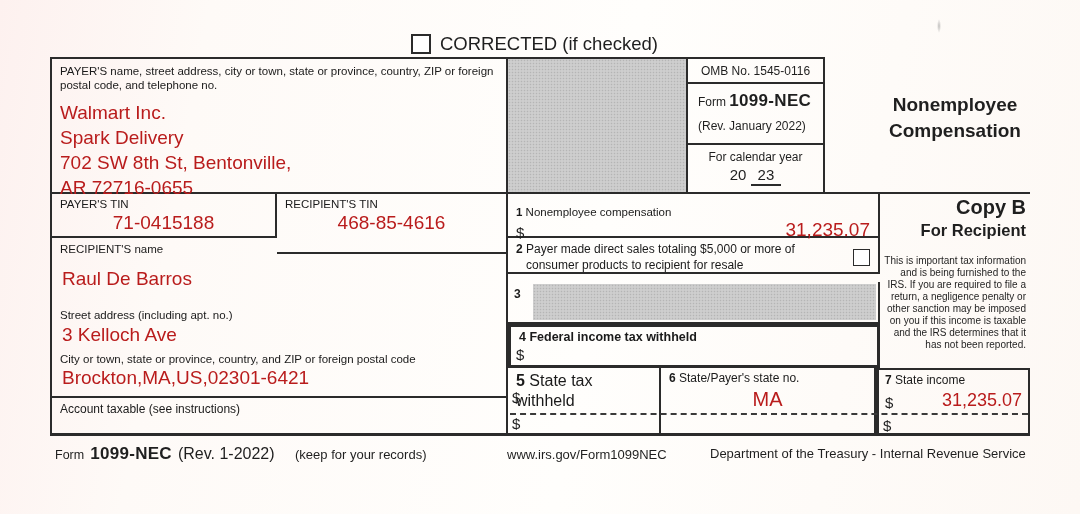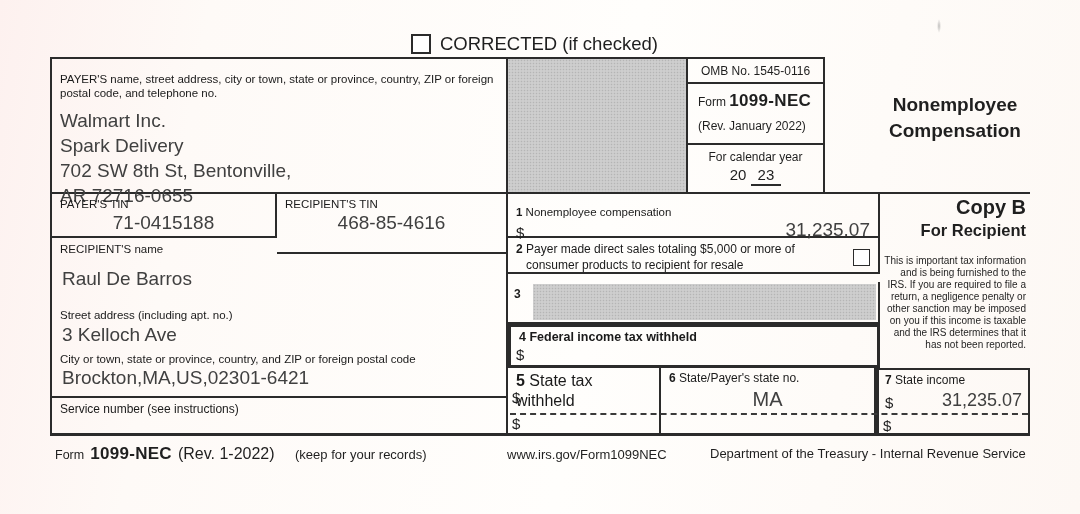--- a/index.html
+++ b/index.html
@@ -20,21 +20,21 @@
   .box{position:absolute;background:transparent;}
   .bT{border-top:2px solid var(--border);}
   .bL{border-left:2px solid var(--border);}
   .bR{border-right:2px solid var(--border);}
   .bB{border-bottom:2px solid var(--border);}
   .thick{border:3px solid var(--border);}
   .bB3{border-bottom:3px solid var(--border);}
   .bL3{border-left:3px solid var(--border);}
   .label{font-size:11.5px;line-height:1.25;color:#1a1a1a;}
   .num{font-weight:bold;}
-  .value{font-size:19px;color:#404040;}
+  .value{font-size:19px;color:#b91c1c;}
   .shadefill{
     background-color:var(--shade);
     background-image:radial-gradient(#b5b5b5 0.8px,transparent 0.9px),radial-gradient(#dedede 0.8px,transparent 0.9px);
     background-size:3px 3px,3px 3px;
     background-position:0 0,1.5px 1.5px;
   }
   .checkbox{border:2px solid var(--border);background:#fff;}
   .center{text-align:center;}
   .right{text-align:right;}
   .dashed{border-top:2px dashed #3a3a3a;}
@@ -42,21 +42,21 @@
   .underline-year{border-bottom:2px solid var(--border);padding:0 7px 1px 7px;}
 </style>
 </head>
 <body>
 
 <div class="abs checkbox" style="left:411px;top:34px;width:20px;height:20px;"></div>
 <div class="abs" style="left:440px;top:33px;font-size:18.5px;">CORRECTED (if checked)</div>
 
 <div class="abs" style="left:937px;top:19px;width:4px;height:14px;background:radial-gradient(#8a8a8a,transparent 70%);opacity:.55;"></div>
 
-<div class="box bT bL bR bB" style="left:50px;top:57px;width:458px;height:137px;padding:13px 8px;">
+<div class="box bT bL bR bB" style="left:50px;top:57px;width:458px;height:137px;padding:5px 8px;">
   <div class="label" style="width:446px;">PAYER'S name, street address, city or town, state or province, country, ZIP or foreign postal code, and telephone no.</div>
   <div class="value" style="margin-top:7px;line-height:25px;">
     <div>Walmart Inc.</div>
     <div>Spark Delivery</div>
     <div>702 SW 8th St, Bentonville,</div>
     <div>AR 72716-0655</div>
   </div>
 </div>
 
 <div class="box bT bR bB shadefill" style="left:508px;top:57px;width:180px;height:137px;"></div>
@@ -112,21 +112,21 @@
 <div class="box bL bR bB" style="left:50px;top:238px;width:458px;height:160px;">
   <div class="label abs" style="left:8px;top:4px;">RECIPIENT'S name</div>
   <div class="value abs" style="left:10px;top:30px;">Raul De Barros</div>
   <div class="label abs" style="left:8px;top:70px;">Street address (including apt. no.)</div>
   <div class="value abs" style="left:10px;top:86px;">3 Kelloch Ave</div>
   <div class="label abs" style="left:8px;top:114px;">City or town, state or province, country, and ZIP or foreign postal code</div>
   <div class="value abs" style="left:10px;top:129px;">Brockton,MA,US,02301-6421</div>
 </div>
 
 <div class="box bL bR bB3" style="left:50px;top:398px;width:458px;height:38px;padding:4px 8px;">
-  <div class="label" style="font-size:12px;">Service number (see instructions)</div>
+  <div class="label" style="font-size:12px;">Account taxable (see instructions)</div>
 </div>
 
 <div class="box bR bB" style="left:508px;top:238px;width:372px;height:36px;padding:4px 8px;">
   <div class="label" style="font-size:12px;line-height:1.3;width:330px;">
     <span class="num">2</span>
     <span>Payer made direct sales totaling $5,000 or more of</span><br>
     <span style="margin-left:10px;">consumer products to recipient for resale</span>
   </div>
   <div class="abs checkbox" style="right:8px;top:11px;width:17px;height:17px;border-width:1.5px;"></div>
 </div>

